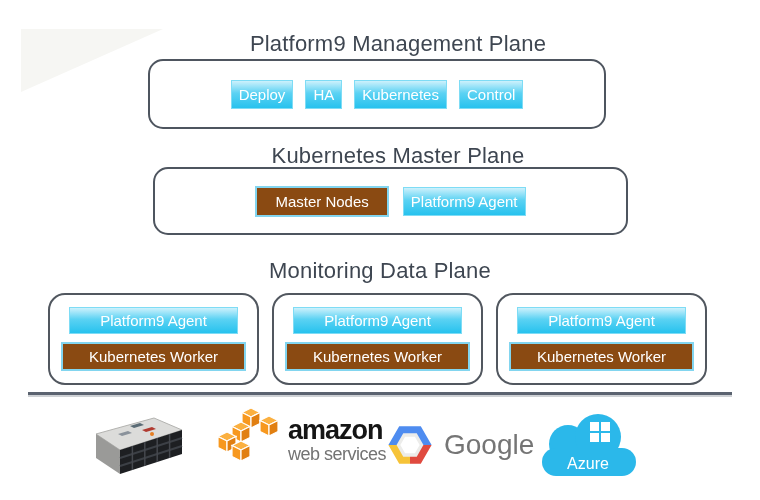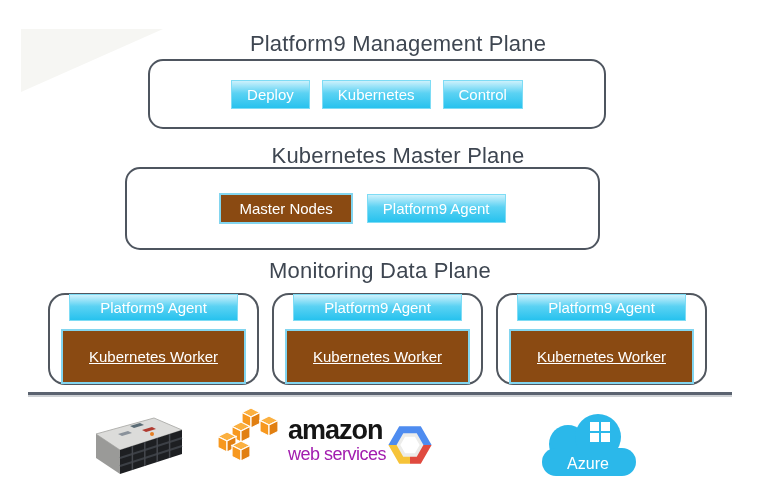--- a/index.html
+++ b/index.html
@@ -8,54 +8,55 @@
   .bg-triangle{position:absolute;left:21px;top:29px;width:142px;height:63px;
                background:#f6f6f3;clip-path:polygon(0 0,100% 0,0 100%);}
   .plane-title{position:absolute;width:460px;text-align:center;color:#3e4651;
                font-size:22px;letter-spacing:.2px;}
   .mgmt-title{left:168px;top:31px;}
   .ctrl-title{left:168px;top:143px;}
   .data-title{left:150px;top:258px;}
   .plane-box{position:absolute;border:2px solid #4e555f;border-radius:15px;
              display:flex;align-items:center;justify-content:center;box-sizing:border-box;}
   .mgmt-box{left:148px;top:59px;width:458px;height:70px;gap:12px;}
-  .ctrl-box{left:125px;top:167px;width:475px;height:83px;gap:14px;}
+  .ctrl-box{left:153px;top:167px;width:475px;height:68px;gap:14px;}
   .btn{display:flex;align-items:center;justify-content:center;color:#ffffff;
        font-size:15px;white-space:nowrap;box-sizing:border-box;}
   .cyan{background:linear-gradient(180deg,#cdf1fc 0%,#5bd2f3 45%,#27c2ee 100%);
-        border:1px solid #7edcf5;padding:5px 15px;}
+        border:1px solid #7edcf5;padding:5px 7px;}
   .brown{background:#8a4a12;border:2px solid #82d5ef;padding:5px 18px;}
   .data-row{position:absolute;left:48px;top:293px;width:659px;height:92px;
             display:flex;gap:13px;}
   .node-box{flex:1;border:2px solid #51575f;border-radius:17px;box-sizing:border-box;
             display:flex;flex-direction:column;align-items:center;justify-content:center;gap:8px;}
   .node-box .cyan{padding:4px 30px;}
-  .node-box .brown{padding:17px 26px;text-decoration:underline;}
+  .node-box .brown{padding:4px 26px;}
   .divider{position:absolute;left:28px;top:392px;width:704px;height:3px;
            background:#5b6370;box-shadow:0 2px 0 rgba(180,184,190,.65);}
   .logo{position:absolute;display:flex;align-items:center;}
   .logo-server{left:90px;top:414px;}
   .logo-aws{left:218px;top:408px;}
   .aws-text{margin-left:-8px;display:flex;flex-direction:column;line-height:1;}
   .aws-word1{font-size:27px;font-weight:bold;color:#151515;letter-spacing:-1px;}
-  .aws-word2{font-size:18px;color:#a21caf;letter-spacing:-.5px;margin-top:1px;}
+  .aws-word2{font-size:18px;color:#737373;letter-spacing:-.5px;margin-top:1px;}
   .logo-google{left:386px;top:420px;gap:10px;}
   .google-text{font-size:28px;color:#757575;}
   .logo-azure{left:536px;top:410px;}
 </style>
 </head>
 <body>
 
 <div class="canvas">
 
   <div class="bg-triangle"></div>
 
   <div class="plane-title mgmt-title">Platform9 Management Plane</div>
   <div class="plane-box mgmt-box">
     <div class="btn cyan">Deploy</div>
+    <div class="btn cyan">HA</div>
     <div class="btn cyan">Kubernetes</div>
     <div class="btn cyan">Control</div>
   </div>
 
   <div class="plane-title ctrl-title">Kubernetes Master Plane</div>
   <div class="plane-box ctrl-box">
     <div class="btn brown">Master Nodes</div>
     <div class="btn cyan">Platform9 Agent</div>
   </div>
 
@@ -131,20 +132,21 @@
     </div>
   </div>
 
   <div class="logo logo-google">
     <svg width="48" height="50" viewBox="0 0 100 100">
       <polygon points="5,50 27.5,11 72.5,11 95,50 74,50 62,29.2 38,29.2 26,50" fill="#4e8cf0"></polygon>
       <polygon points="95,50 72.5,89 50,89 50,70.8 62,70.8 74,50" fill="#e04a3f"></polygon>
       <polygon points="50,89 27.5,89 5,50 26,50 38,70.8 50,70.8" fill="#f6c338"></polygon>
       <polygon points="74,50 62,70.8 38,70.8 26,50 38,29.2 62,29.2" fill="#ffffff" stroke="#ececea" stroke-width="7"></polygon>
     </svg>
+    <span class="google-text">Google</span>
   </div>
 
   <div class="logo logo-azure">
     <svg width="104" height="70" viewBox="0 0 104 70">
       <g fill="#2bb8ea">
         <circle cx="32" cy="34" r="19"></circle>
         <circle cx="62" cy="27" r="23"></circle>
         <rect x="6" y="38" width="94" height="28" rx="14"></rect>
       </g>
       <g fill="#ffffff">

